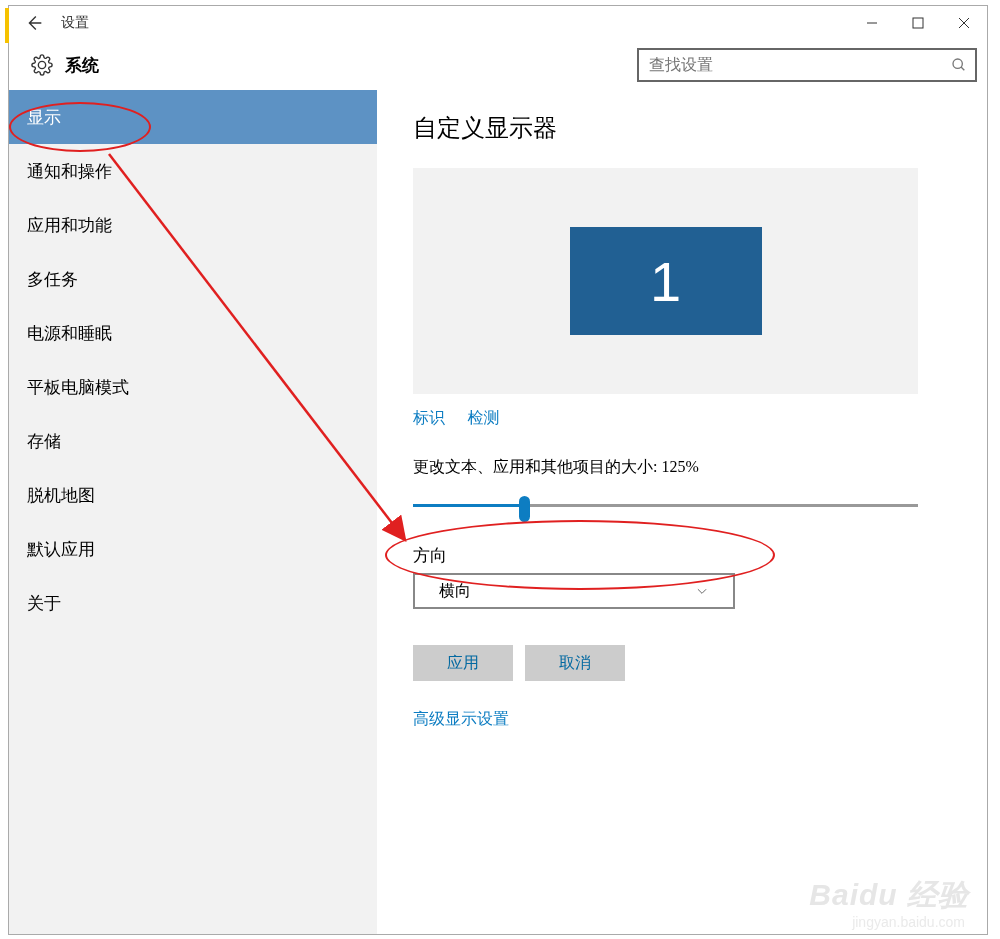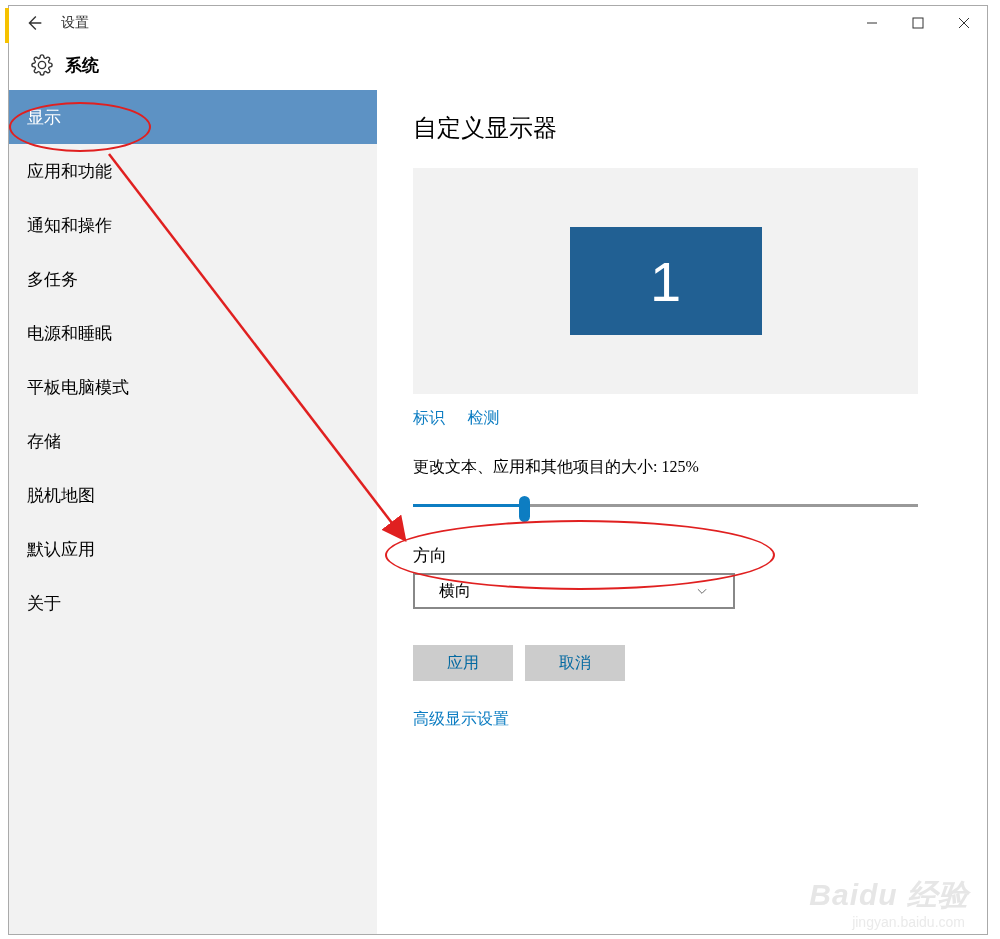--- a/index.html
+++ b/index.html
@@ -80,27 +80,34 @@
           </svg>
       </div>
     </div>
   </div>
 
   <div class="header-row">
     <svg class="gear-icon" viewBox="0 0 24 24">
       <path fill="none" stroke="#333" stroke-width="1.5" d="M12 8a4 4 0 100 8 4 4 0 000-8zM19.4 15a1.7 1.7 0 00.3 1.8l.1.1a2 2 0 11-2.8 2.8l-.1-.1a1.7 1.7 0 00-1.8-.3 1.7 1.7 0 00-1 1.5V21a2 2 0 11-4 0v-.1a1.7 1.7 0 00-1.1-1.5 1.7 1.7 0 00-1.8.3l-.1.1a2 2 0 11-2.8-2.8l.1-.1a1.7 1.7 0 00.3-1.8 1.7 1.7 0 00-1.5-1H3a2 2 0 110-4h.1a1.7 1.7 0 001.5-1.1 1.7 1.7 0 00-.3-1.8l-.1-.1a2 2 0 112.8-2.8l.1.1a1.7 1.7 0 001.8.3H9a1.7 1.7 0 001-1.5V3a2 2 0 114 0v.1a1.7 1.7 0 001 1.5 1.7 1.7 0 001.8-.3l.1-.1a2 2 0 112.8 2.8l-.1.1a1.7 1.7 0 00-.3 1.8V9a1.7 1.7 0 001.5 1H21a2 2 0 110 4h-.1a1.7 1.7 0 00-1.5 1z"></path>
     </svg>
     <div class="header-title">系统</div>
+    <div class="search-box">
+      <input class="search-input" placeholder="查找设置" style="">
+      <svg class="search-icon" viewBox="0 0 24 24">
+          <circle cx="10" cy="10" r="7" fill="none" stroke="#777" stroke-width="2"></circle>
+          <path stroke="#777" stroke-width="2" d="M15 15l5 5"></path>
+        </svg>
+    </div>
   </div>
 
   <div class="body-row">
     <div class="sidebar">
       <div class="sidebar-item selected">显示</div>
+      <div class="sidebar-item">通知和操作</div>
       <div class="sidebar-item">应用和功能</div>
-      <div class="sidebar-item">通知和操作</div>
       <div class="sidebar-item">多任务</div>
       <div class="sidebar-item">电源和睡眠</div>
       <div class="sidebar-item">平板电脑模式</div>
       <div class="sidebar-item">存储</div>
       <div class="sidebar-item">脱机地图</div>
       <div class="sidebar-item">默认应用</div>
       <div class="sidebar-item">关于</div>
     </div>
 
     <div class="main">

